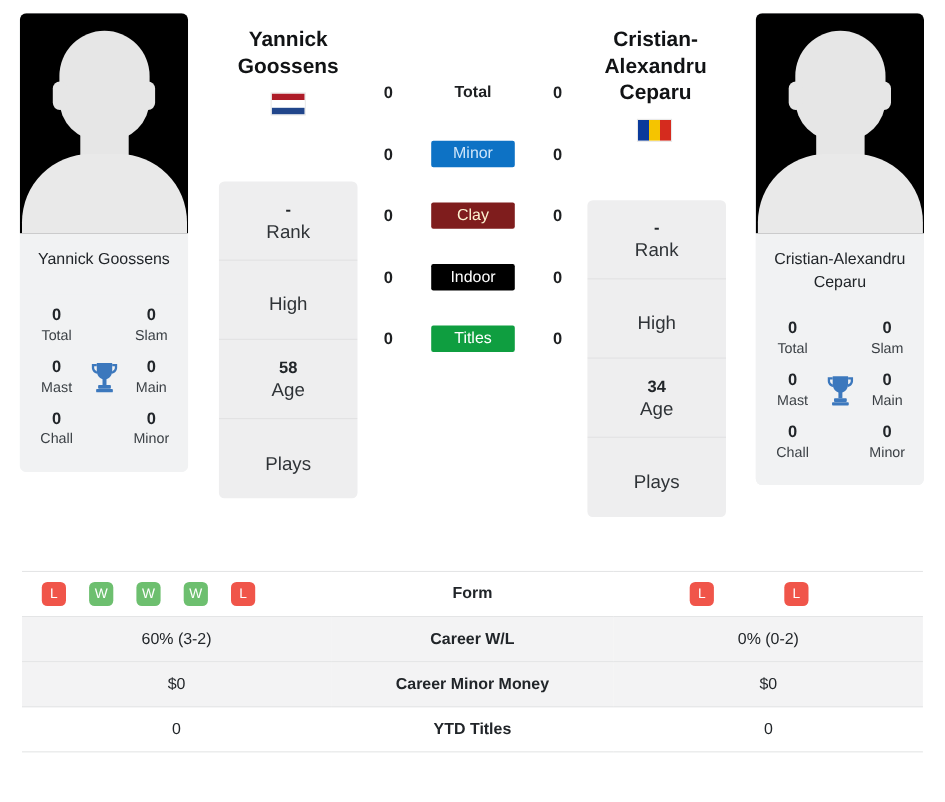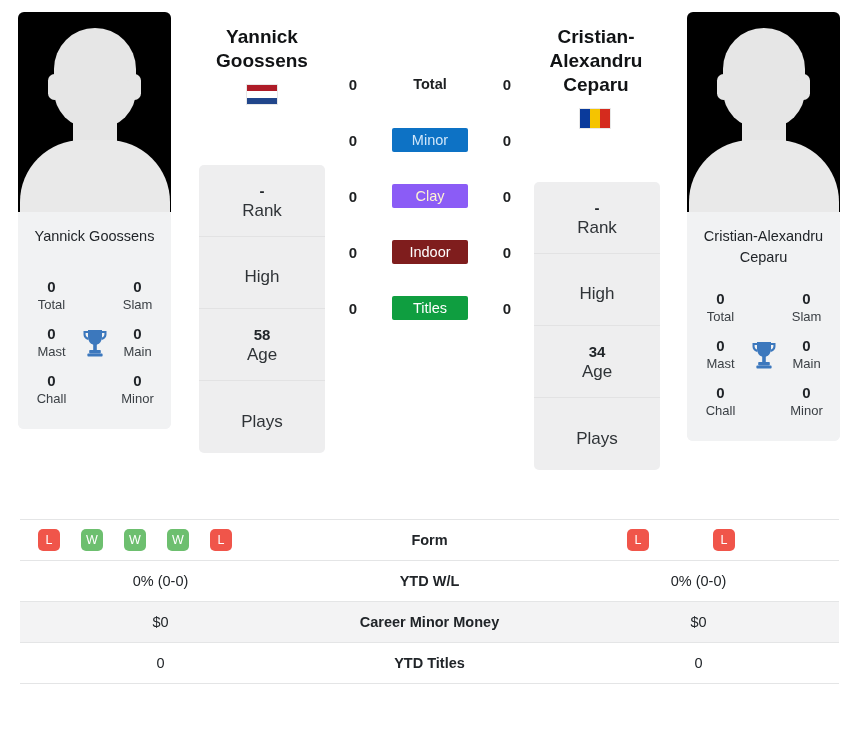--- a/index.html
+++ b/index.html
@@ -443,26 +443,26 @@
       <div class="schip plain">Total</div>
       <div class="scount">0</div>
     </div>
     <div class="srow">
       <div class="scount">0</div>
       <div class="schip" style="background:#0d72c5;color:#cfe6fa">Minor</div>
       <div class="scount">0</div>
     </div>
     <div class="srow">
       <div class="scount">0</div>
-      <div class="schip" style="background:#8b5cf6;color:#fdf3d2">Clay</div>
+      <div class="schip" style="background:#7f1d1d;color:#fdf3d2">Clay</div>
       <div class="scount">0</div>
     </div>
     <div class="srow">
       <div class="scount">0</div>
-      <div class="schip" style="background:#7f1d1d;color:#ffffff">Indoor</div>
+      <div class="schip" style="background:#000000;color:#ffffff">Indoor</div>
       <div class="scount">0</div>
     </div>
     <div class="srow">
       <div class="scount">0</div>
       <div class="schip" style="background:#0f9e40;color:#ffffff">Titles</div>
       <div class="scount">0</div>
     </div>
   </div>
 </div>
 
@@ -482,24 +482,24 @@
       <td class="cell-side">
         <div class="form-wrap right-side" id="form-right">
             <div class="badge" style="background: rgb(240, 85, 74);">L</div>
             <div class="badge spacer"></div>
             <div class="badge" style="background: rgb(240, 85, 74);">L</div>
             <div class="badge spacer"></div>
             <div class="badge spacer"></div>
           </div>
       </td>
     </tr>
-    <tr>
-      <td class="cell-side">0% (0-0)</td>
-      <td class="cell-mid">YTD W/L</td>
-      <td class="cell-side">0% (0-0)</td>
+    <tr class="alt">
+      <td class="cell-side">60% (3-2)</td>
+      <td class="cell-mid">Career W/L</td>
+      <td class="cell-side">0% (0-2)</td>
     </tr>
     <tr class="alt">
       <td class="cell-side">$0</td>
       <td class="cell-mid">Career Minor Money</td>
       <td class="cell-side">$0</td>
     </tr>
     <tr>
       <td class="cell-side">0</td>
       <td class="cell-mid">YTD Titles</td>
       <td class="cell-side">0</td>

